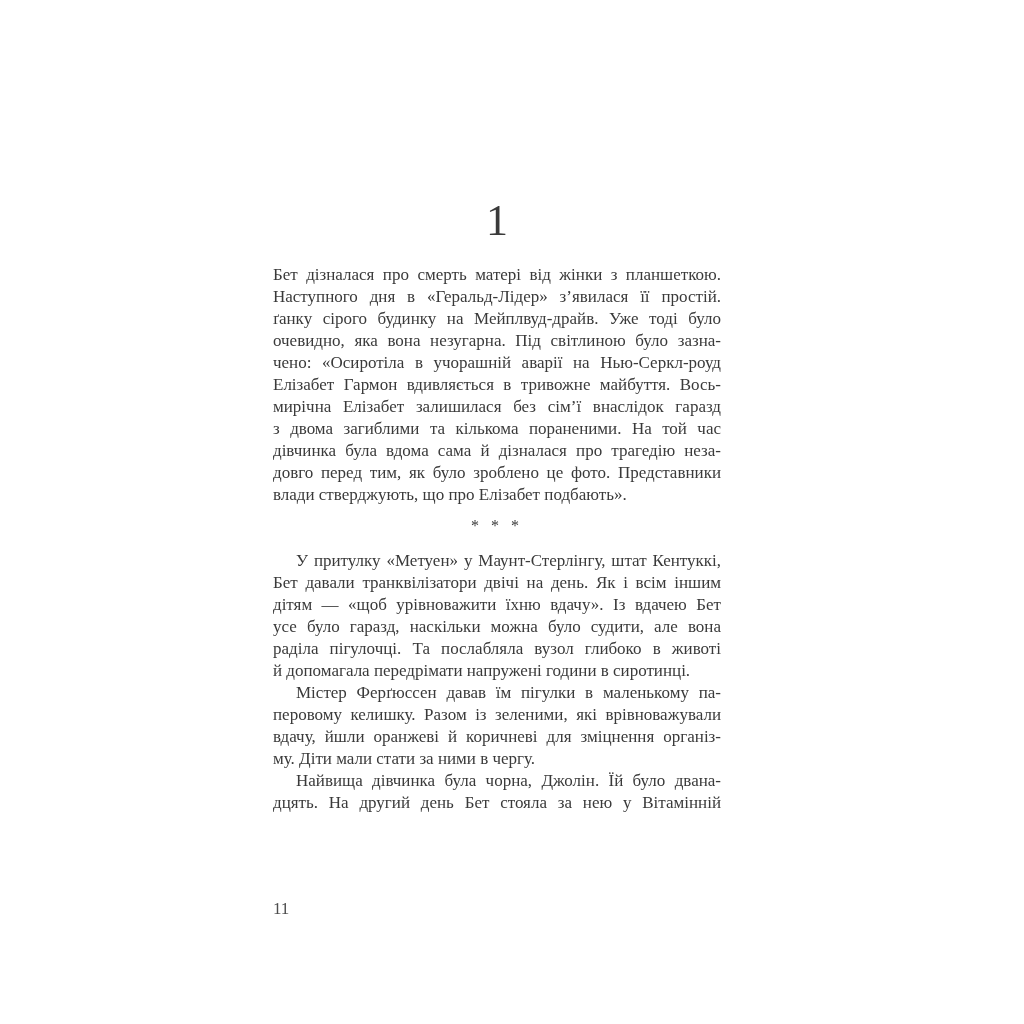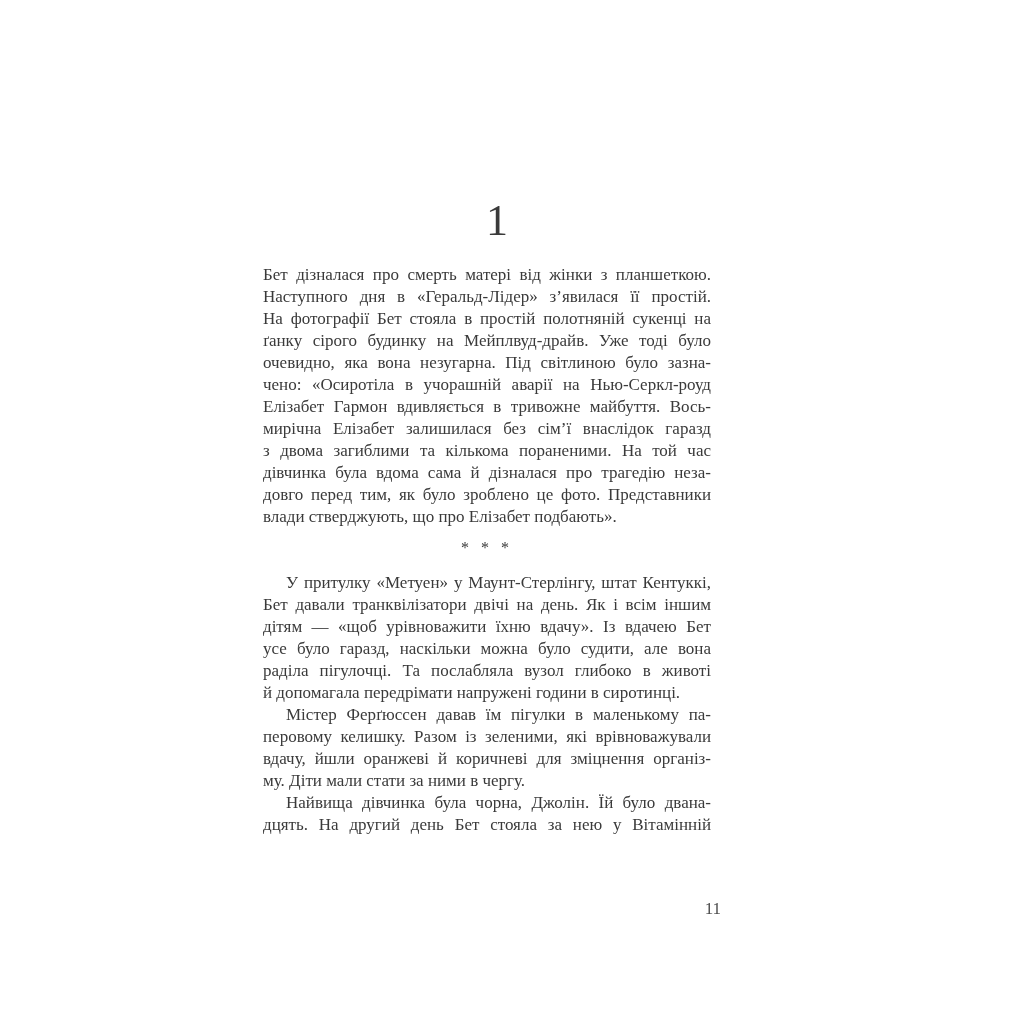--- a/index.html
+++ b/index.html
@@ -27,21 +27,21 @@
     left: 273px;
     width: 448px;
     text-align: center;
     font-size: 44px;
     line-height: 46px;
     color: var(--text-color);
   }
   .text-column {
     position: absolute;
     top: 264px;
-    left: 263px;
+    left: 273px;
     width: 448px;
   }
   .paragraph { width: 100%; }
   .line {
     height: 22px;
     line-height: 22px;
     font-size: 17px;
     text-align: justify;
     text-align-last: justify;
     white-space: nowrap;
@@ -58,37 +58,36 @@
     text-align: center;
     font-size: 16px;
     letter-spacing: 4px;
     color: var(--text-color);
   }
   .folio {
     position: absolute;
     top: 899px;
     left: 273px;
     width: 448px;
-    text-align: right;
+    text-align: left;
     font-size: 17px;
     line-height: 20px;
     color: #4d4d4d;
   }
 </style>
 </head>
 <body>
 
 <div class="page">
   <div class="chapter-number">1</div>
 
   <div class="text-column">
       <div class="paragraph">
         <div class="line">Бет дізналася про смерть матері від жінки з планшеткою.</div>
         <div class="line">Наступного дня в «Геральд-Лідер» з’явилася її простій.</div>
-        <div class="line">На фотографії Бет стояла в простій полотняній сукенці на</div>
         <div class="line">ґанку сірого будинку на Мейплвуд-драйв. Уже тоді було</div>
         <div class="line">очевидно, яка вона незугарна. Під світлиною було зазна-</div>
         <div class="line">чено: «Осиротіла в учорашній аварії на Нью-Серкл-роуд</div>
         <div class="line">Елізабет Гармон вдивляється в тривожне майбуття. Вось-</div>
         <div class="line">мирічна Елізабет залишилася без сім’ї внаслідок гаразд</div>
         <div class="line">з двома загиблими та кількома пораненими. На той час</div>
         <div class="line">дівчинка була вдома сама й дізналася про трагедію неза-</div>
         <div class="line">довго перед тим, як було зроблено це фото. Представники</div>
         <div class="line last">влади стверджують, що про Елізабет подбають».</div>
       </div>

